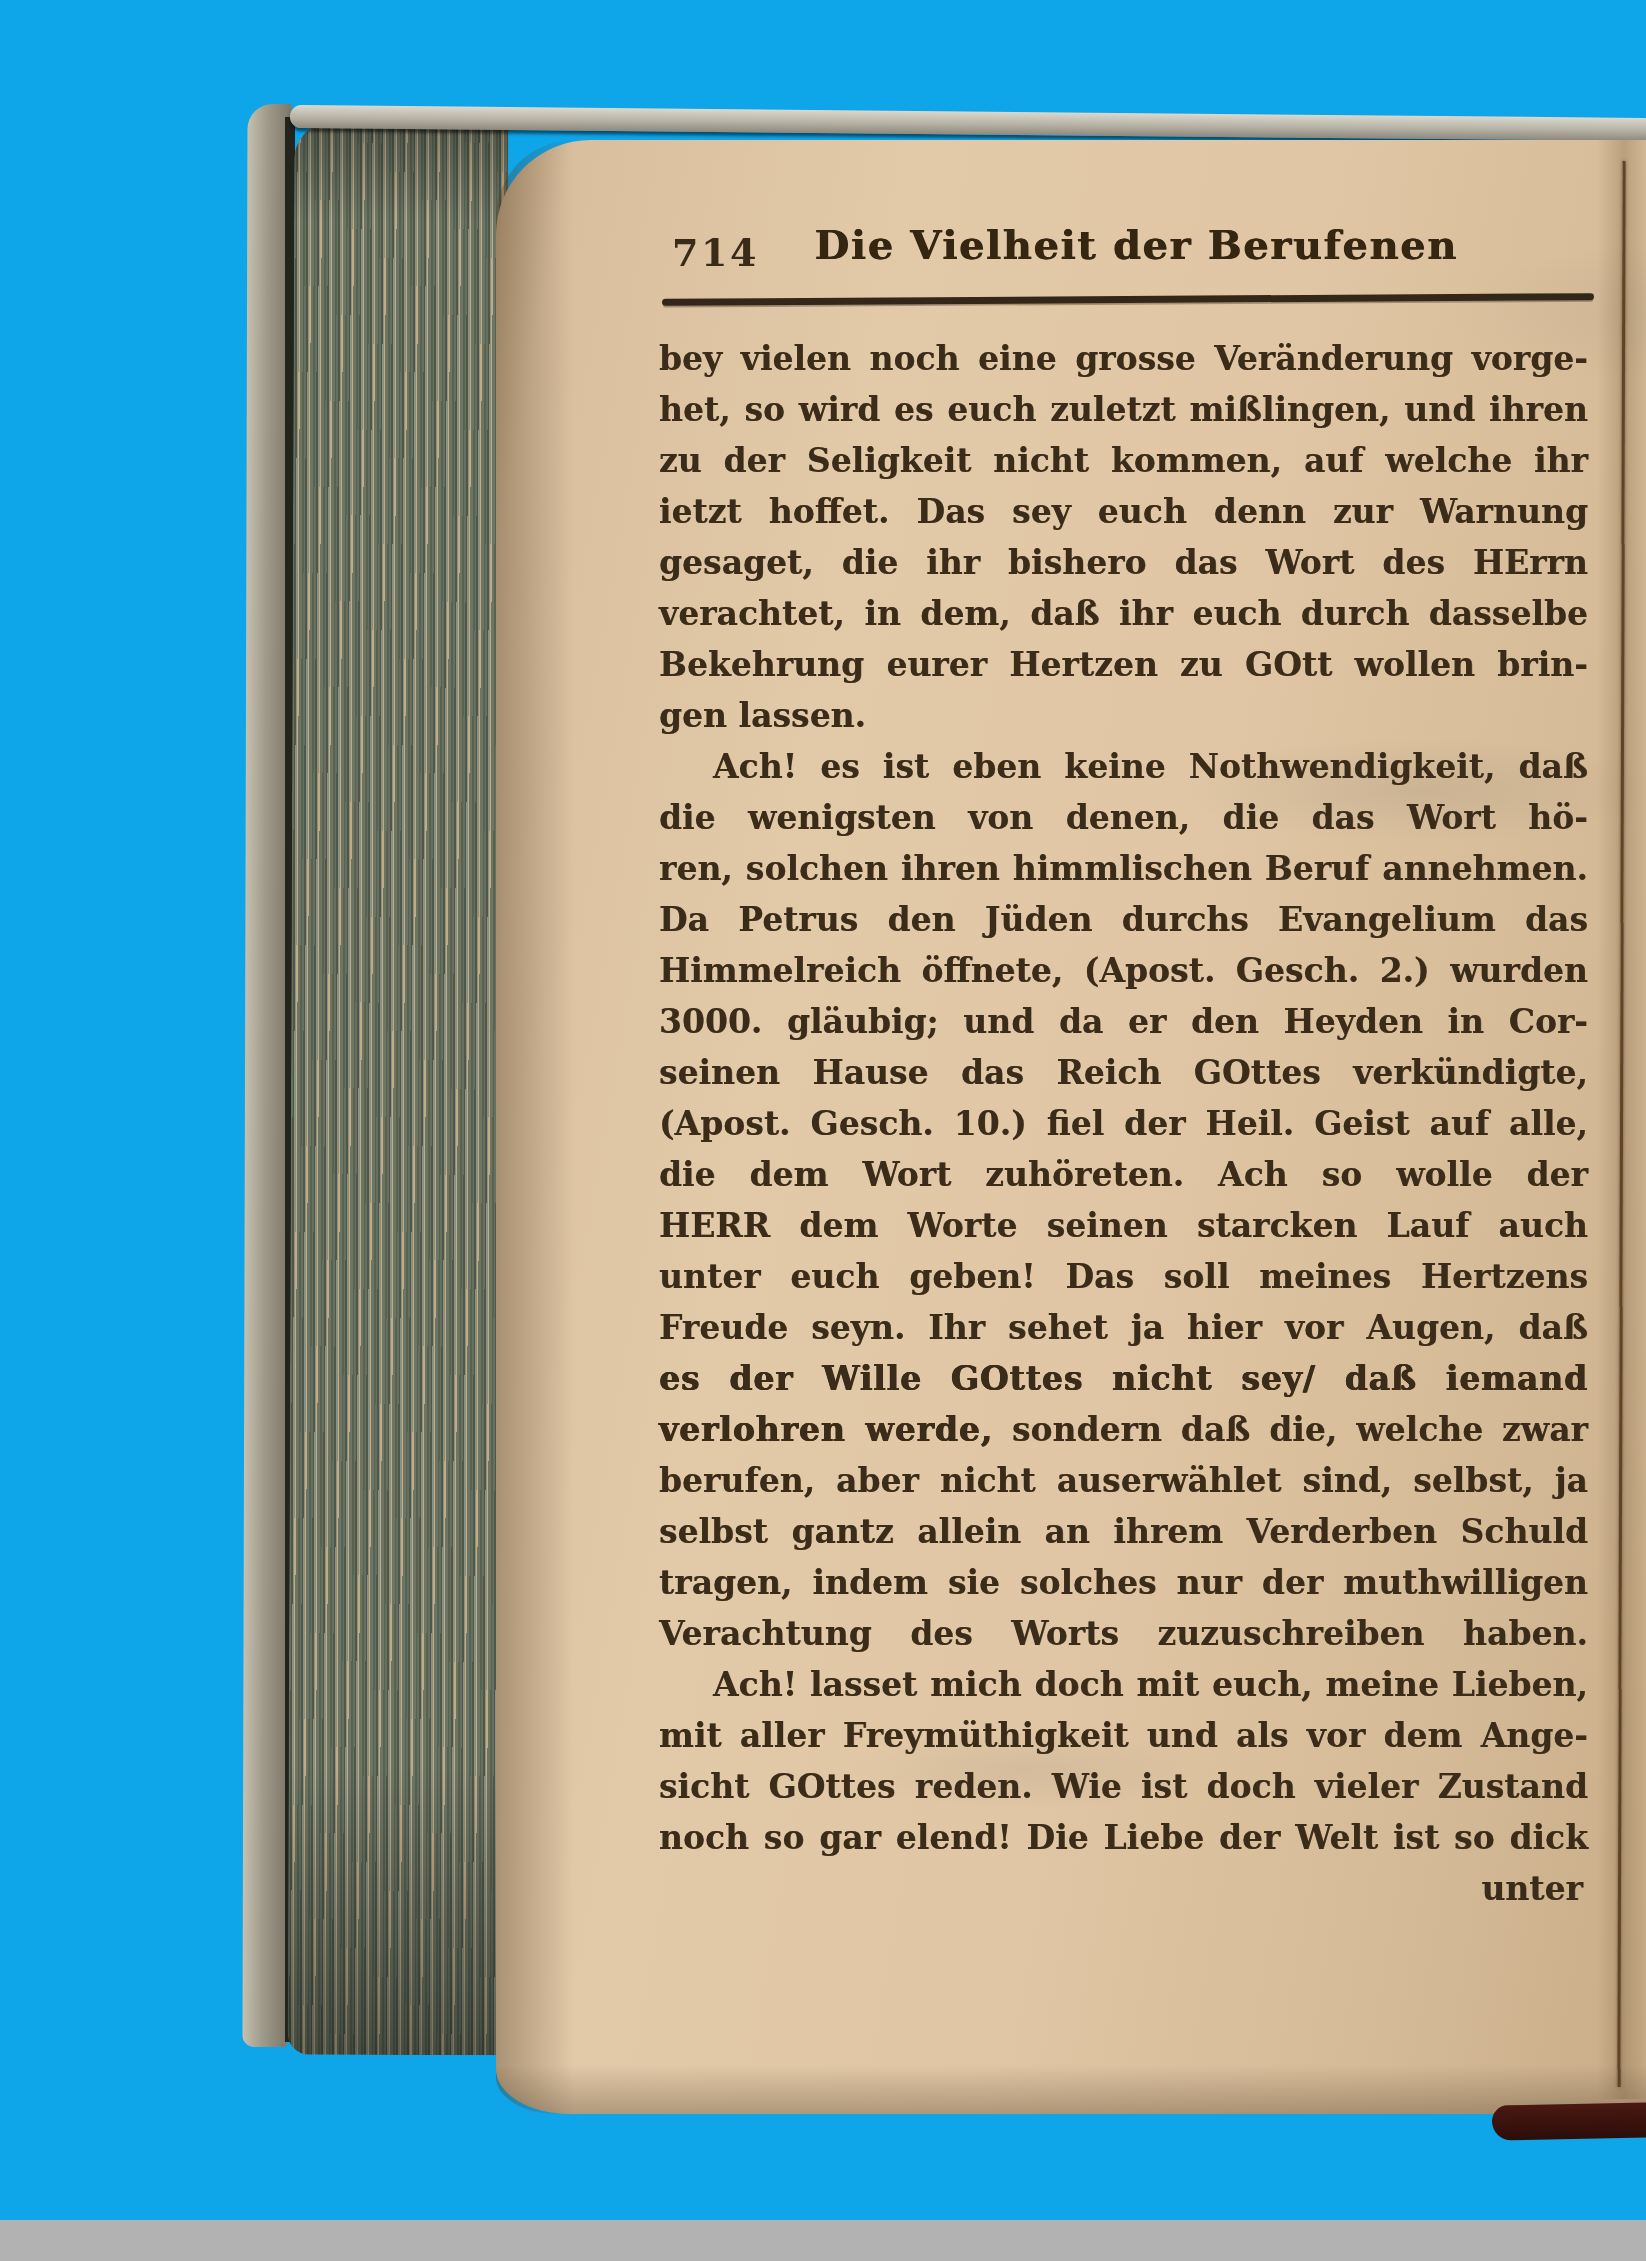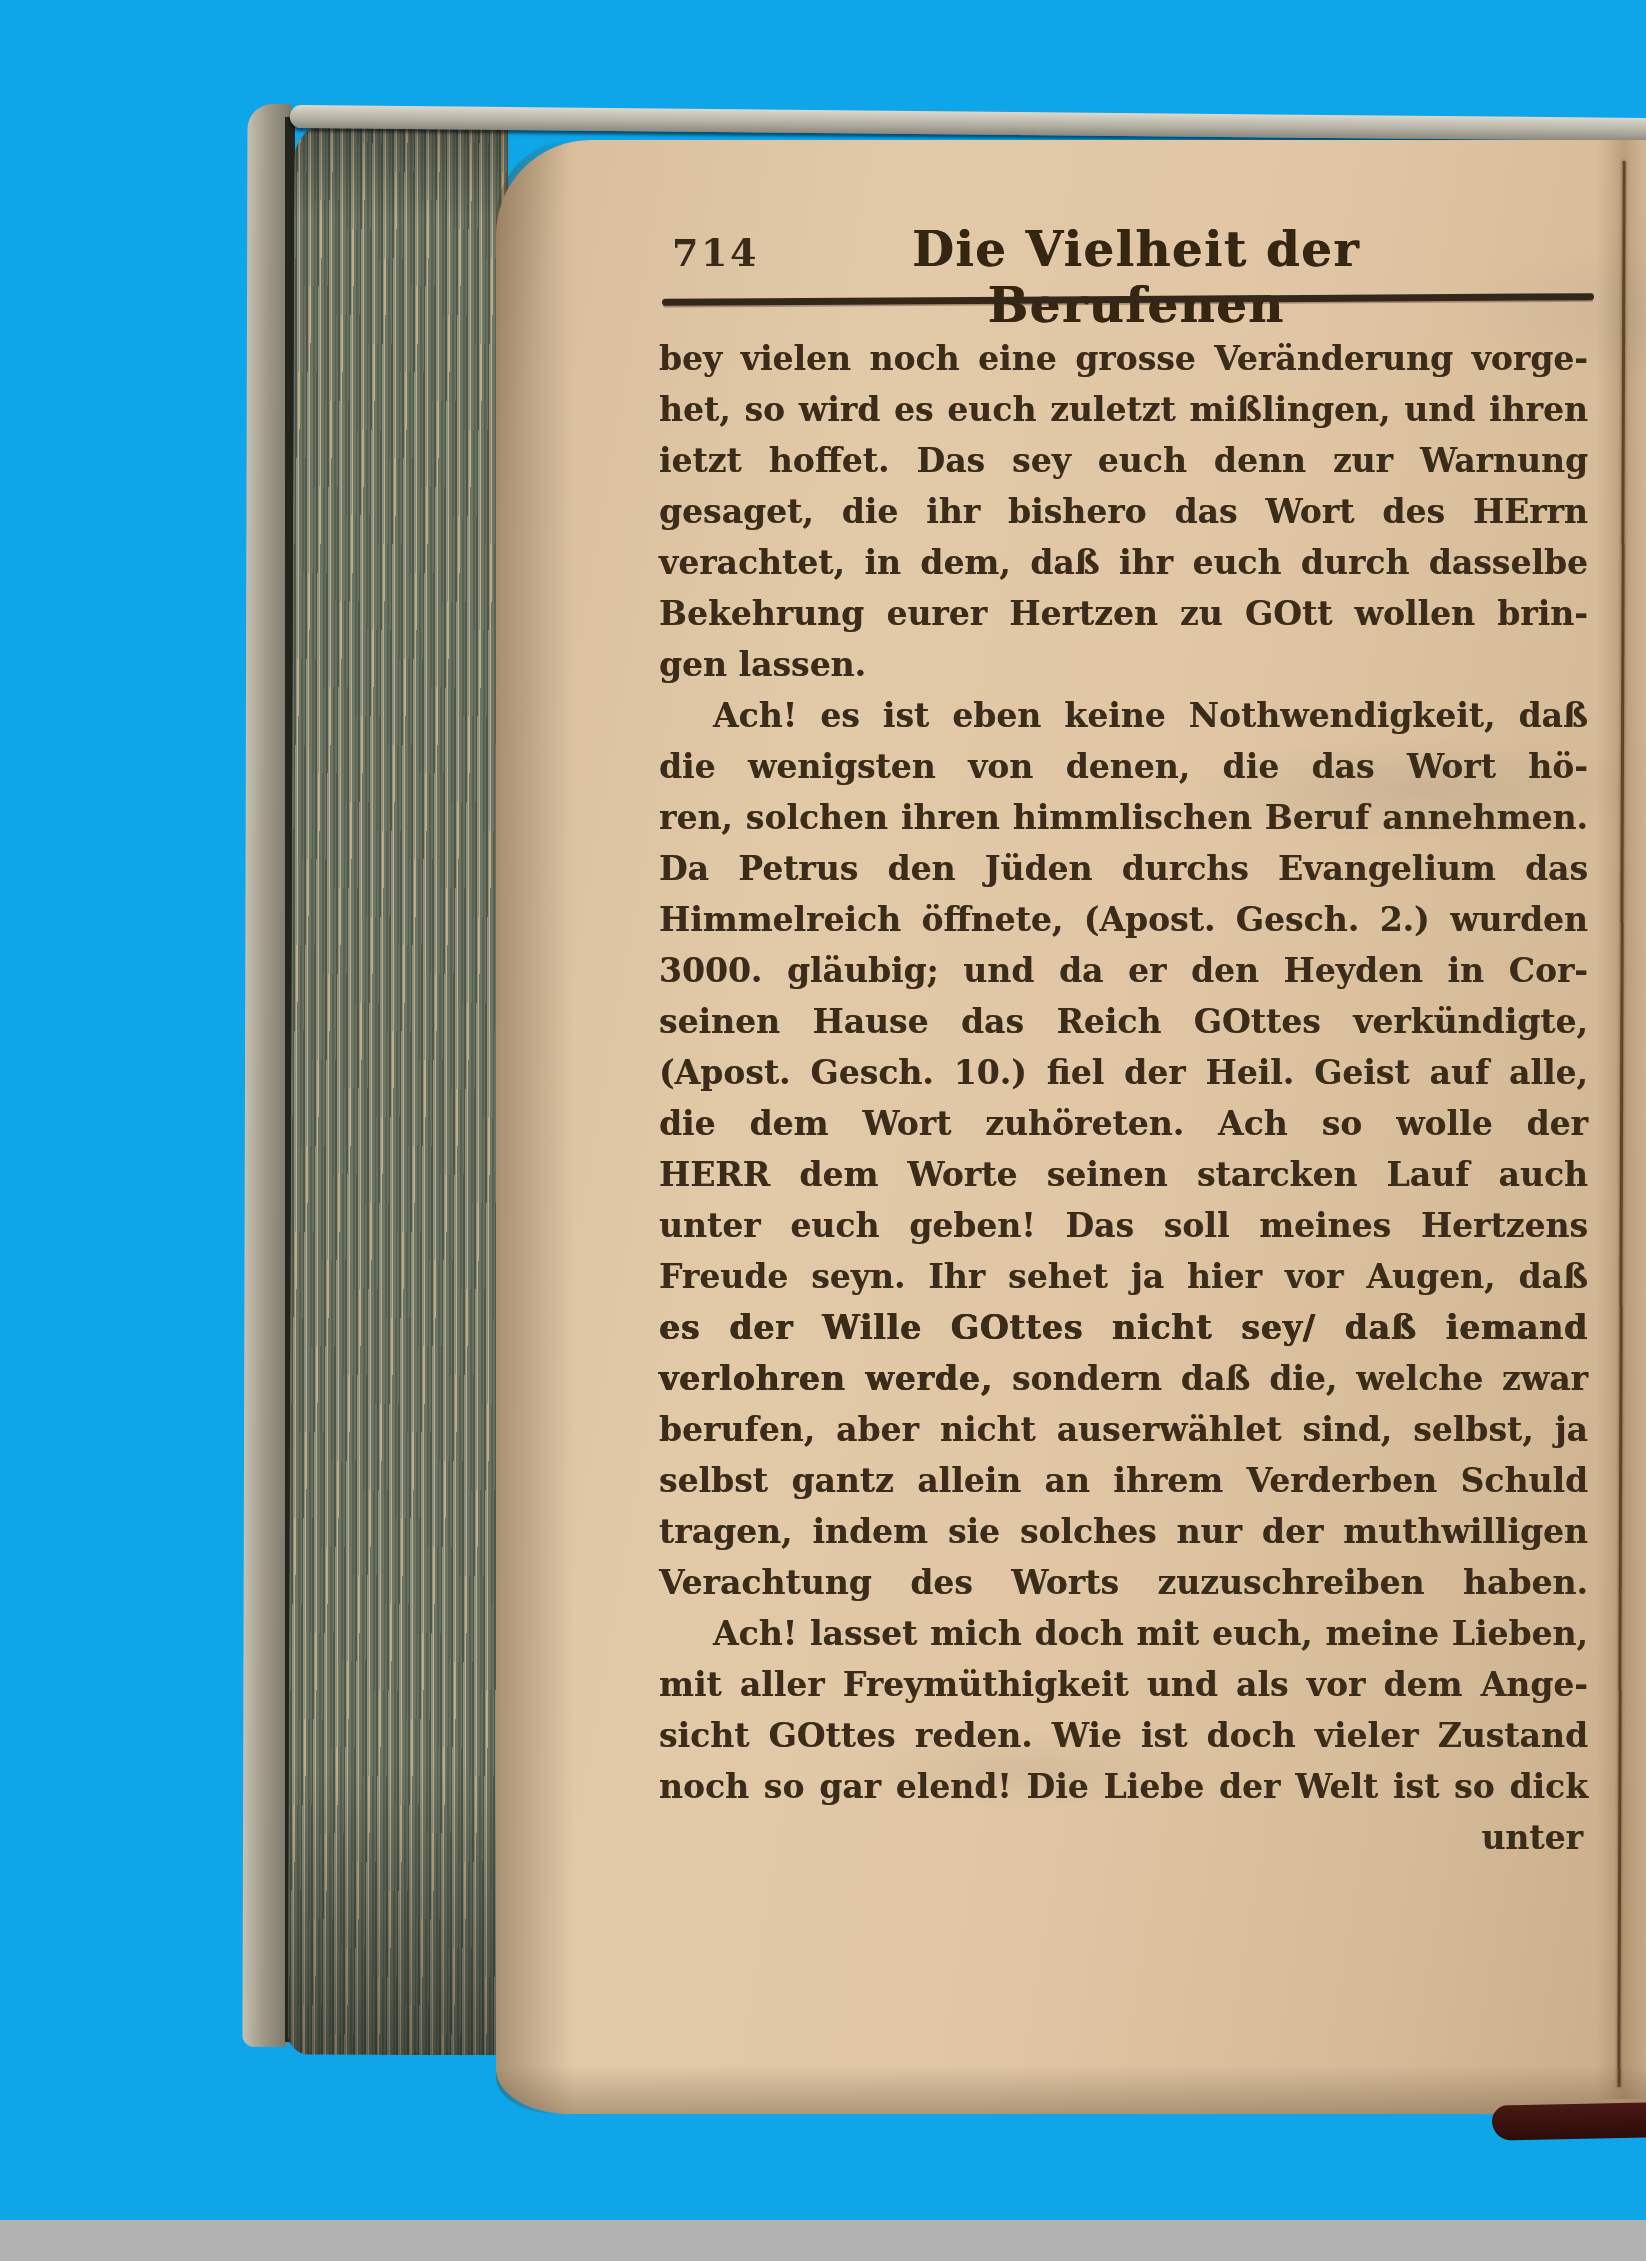--- a/index.html
+++ b/index.html
@@ -37,21 +37,21 @@
   .gutter-shade{position:absolute;left:1597px;top:140px;width:49px;height:1959px;
     background:linear-gradient(to right,rgba(110,85,50,0),rgba(110,85,50,.28) 55%,rgba(110,85,50,.05));}
   .gutter-crease{position:absolute;left:1620px;top:161px;width:2.5px;height:1926px;
     background:rgba(80,52,25,.85);box-shadow:0 0 3.3px rgba(80,52,25,.7);transform:rotate(.15deg);}
   .red-sliver{position:absolute;left:1492px;top:2104px;width:155px;height:35px;
     background:linear-gradient(to bottom,#4a1812,#2c0d09);border-radius:18px 0 0 21.4px;transform:rotate(-1.2deg);}
   
   .ink{color:#3a2b19;}
   .pagenum{position:absolute;left:672px;top:230px;font-size:38px;font-weight:700;letter-spacing:2.5px;}
   .title{position:absolute;left:782px;top:221px;width:708px;text-align:center;
-    font-size:48px;font-weight:700;letter-spacing:1.6px;color:#342611;
+    font-size:40px;font-weight:700;letter-spacing:1.6px;color:#342611;
     text-shadow:0.7px 0 0 currentColor;}
   .rule{position:absolute;left:662px;top:296px;width:932px;height:7.4px;background:#33271a;
     border-radius:4.1px;transform:rotate(-.35deg);box-shadow:0 2.5px 0 -0.8px rgba(51,39,26,.35);}
   .textblock{position:absolute;left:659px;top:333px;width:929px;
     font-size:33px;line-height:51px;font-weight:700;color:#3b2c1a;
     text-shadow:0.3px 0 0 rgba(59,44,26,.55);}
   .line{text-align:left;white-space:nowrap;}
   .line.j{text-align:justify;text-align-last:justify;white-space:normal;}
   .line.indent{text-indent:54px;}
   .line.emph,.emph{letter-spacing:0.9px;text-shadow:0.7px 0 0 currentColor,-0.2px 0 0 currentColor;}
@@ -73,20 +73,21 @@
   <div class="gutter-shade"></div>
   <div class="gutter-crease"></div>
   <div class="red-sliver"></div>
 
   <div class="pagenum ink">714</div>
   <div class="title">Die Vielheit der Berufenen</div>
   <div class="rule"></div>
   <div class="textblock">
       <div class="line j">bey vielen noch eine grosse Veränderung vorge-</div>
       <div class="line j">het, so wird es euch zuletzt mißlingen, und ihren</div>
+      <div class="line j">zu der Seligkeit nicht kommen, auf welche ihr</div>
       <div class="line j">ietzt hoffet.  Das sey euch denn zur Warnung</div>
       <div class="line j">gesaget, die ihr bishero das Wort des HErrn</div>
       <div class="line j">verachtet, in dem, daß ihr euch durch dasselbe</div>
       <div class="line j">Bekehrung eurer Hertzen zu GOtt wollen brin-</div>
       <div class="line">gen lassen.</div>
       <div class="line j indent">Ach! es ist eben keine Nothwendigkeit, daß</div>
       <div class="line j">die wenigsten von denen, die das Wort hö-</div>
       <div class="line j">ren, solchen ihren himmlischen Beruf annehmen.</div>
       <div class="line j">Da Petrus den Jüden durchs Evangelium das</div>
       <div class="line j">Himmelreich öffnete, (Apost. Gesch. 2.) wurden</div>

